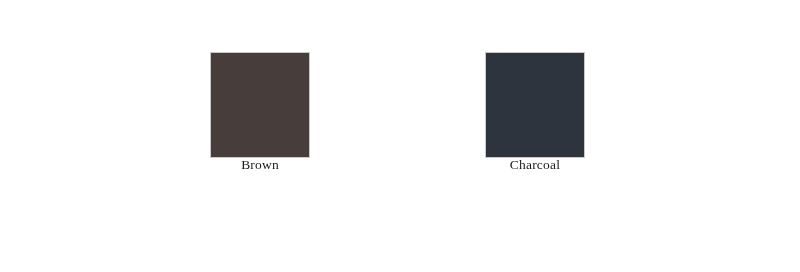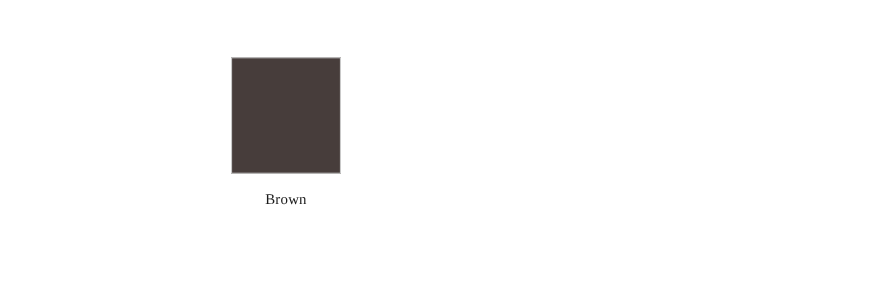--- a/index.html
+++ b/index.html
@@ -38,36 +38,39 @@
     align-items: center;
   }
   .swatch-chip {
     width: 100px;
     height: 106px;
     box-sizing: border-box;
     border: 1px solid #c9c9c9;
     background: #888888;
   }
   .swatch-label {
-    margin-top: 16px;
     font-size: 13.5px;
     line-height: 14px;
     color: #1a1a1a;
     text-align: center;
     white-space: nowrap;
     letter-spacing: 0.2px;
   }
 </style>
 </head>
 <body style="background: rgb(255, 255, 255);">
 
 <div class="swatch-board">
   <div class="swatch-row">
 
     <div class="swatch-cell">
       <div class="swatch-chip" style="background: rgb(71, 61, 59); border-color: rgb(201, 201, 201);"></div>
       <div class="swatch-label" style="color: rgb(26, 26, 26);">Brown</div>
     </div>
 
+    <div class="swatch-cell">
+      <div class="swatch-chip" style="background: rgb(45, 52, 61); border-color: rgb(201, 201, 201);"></div>
+      <div class="swatch-label" style="color: rgb(26, 26, 26);">Charcoal</div>
+    </div>
 
 
   </div>
 </div>
 
 </body></html>

